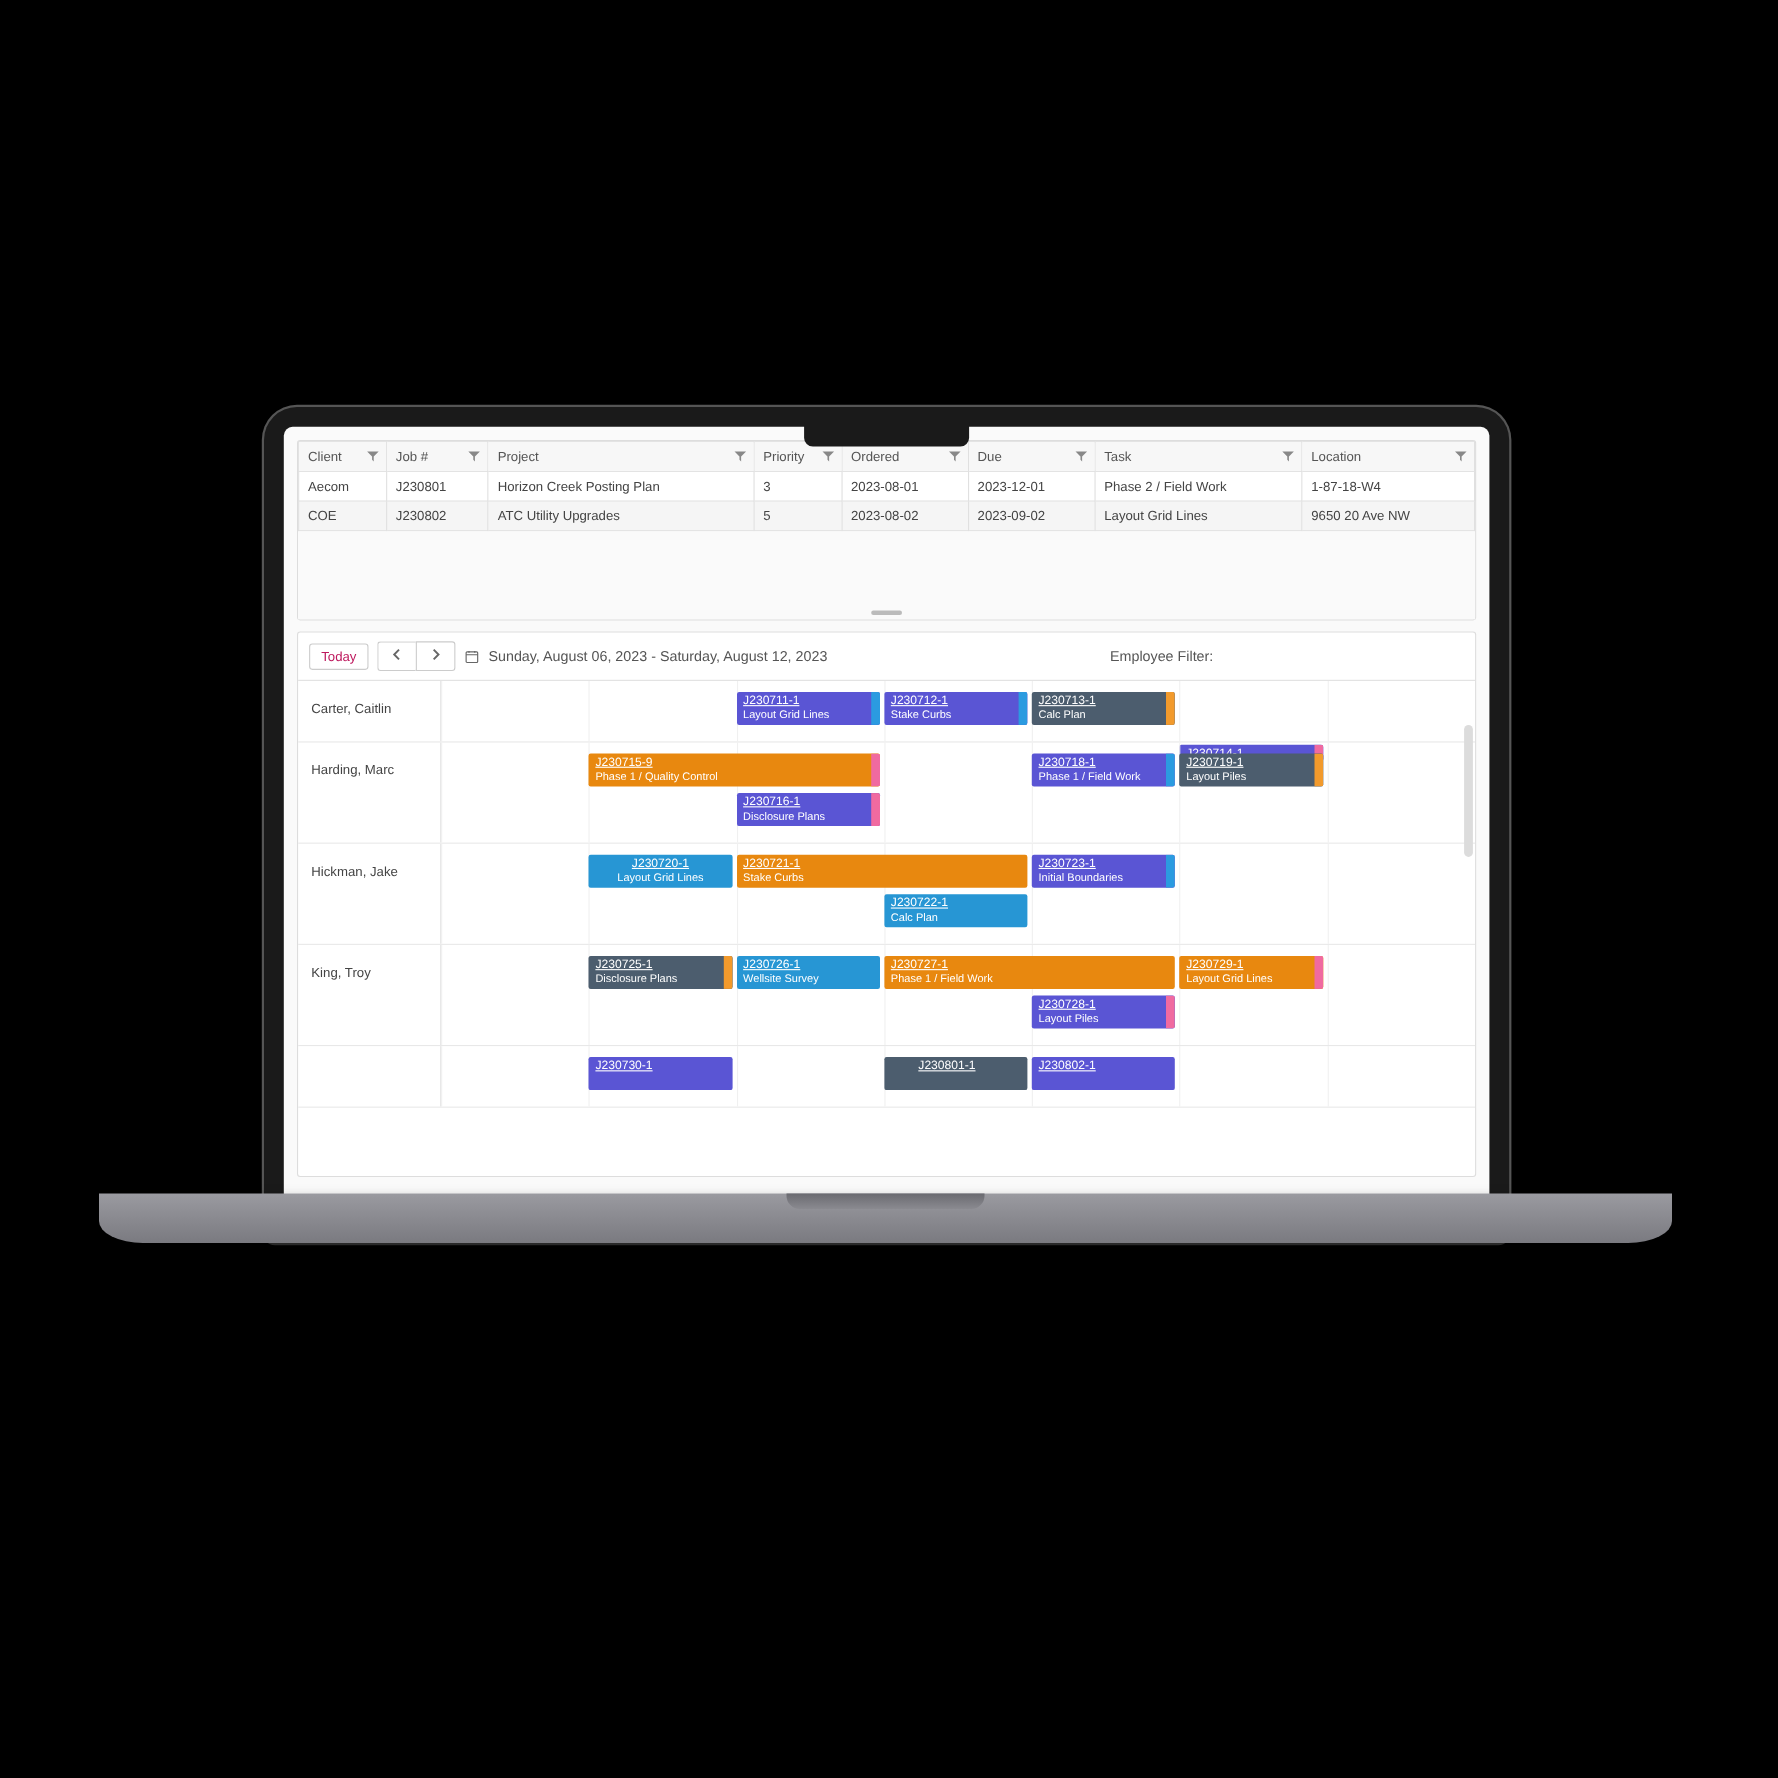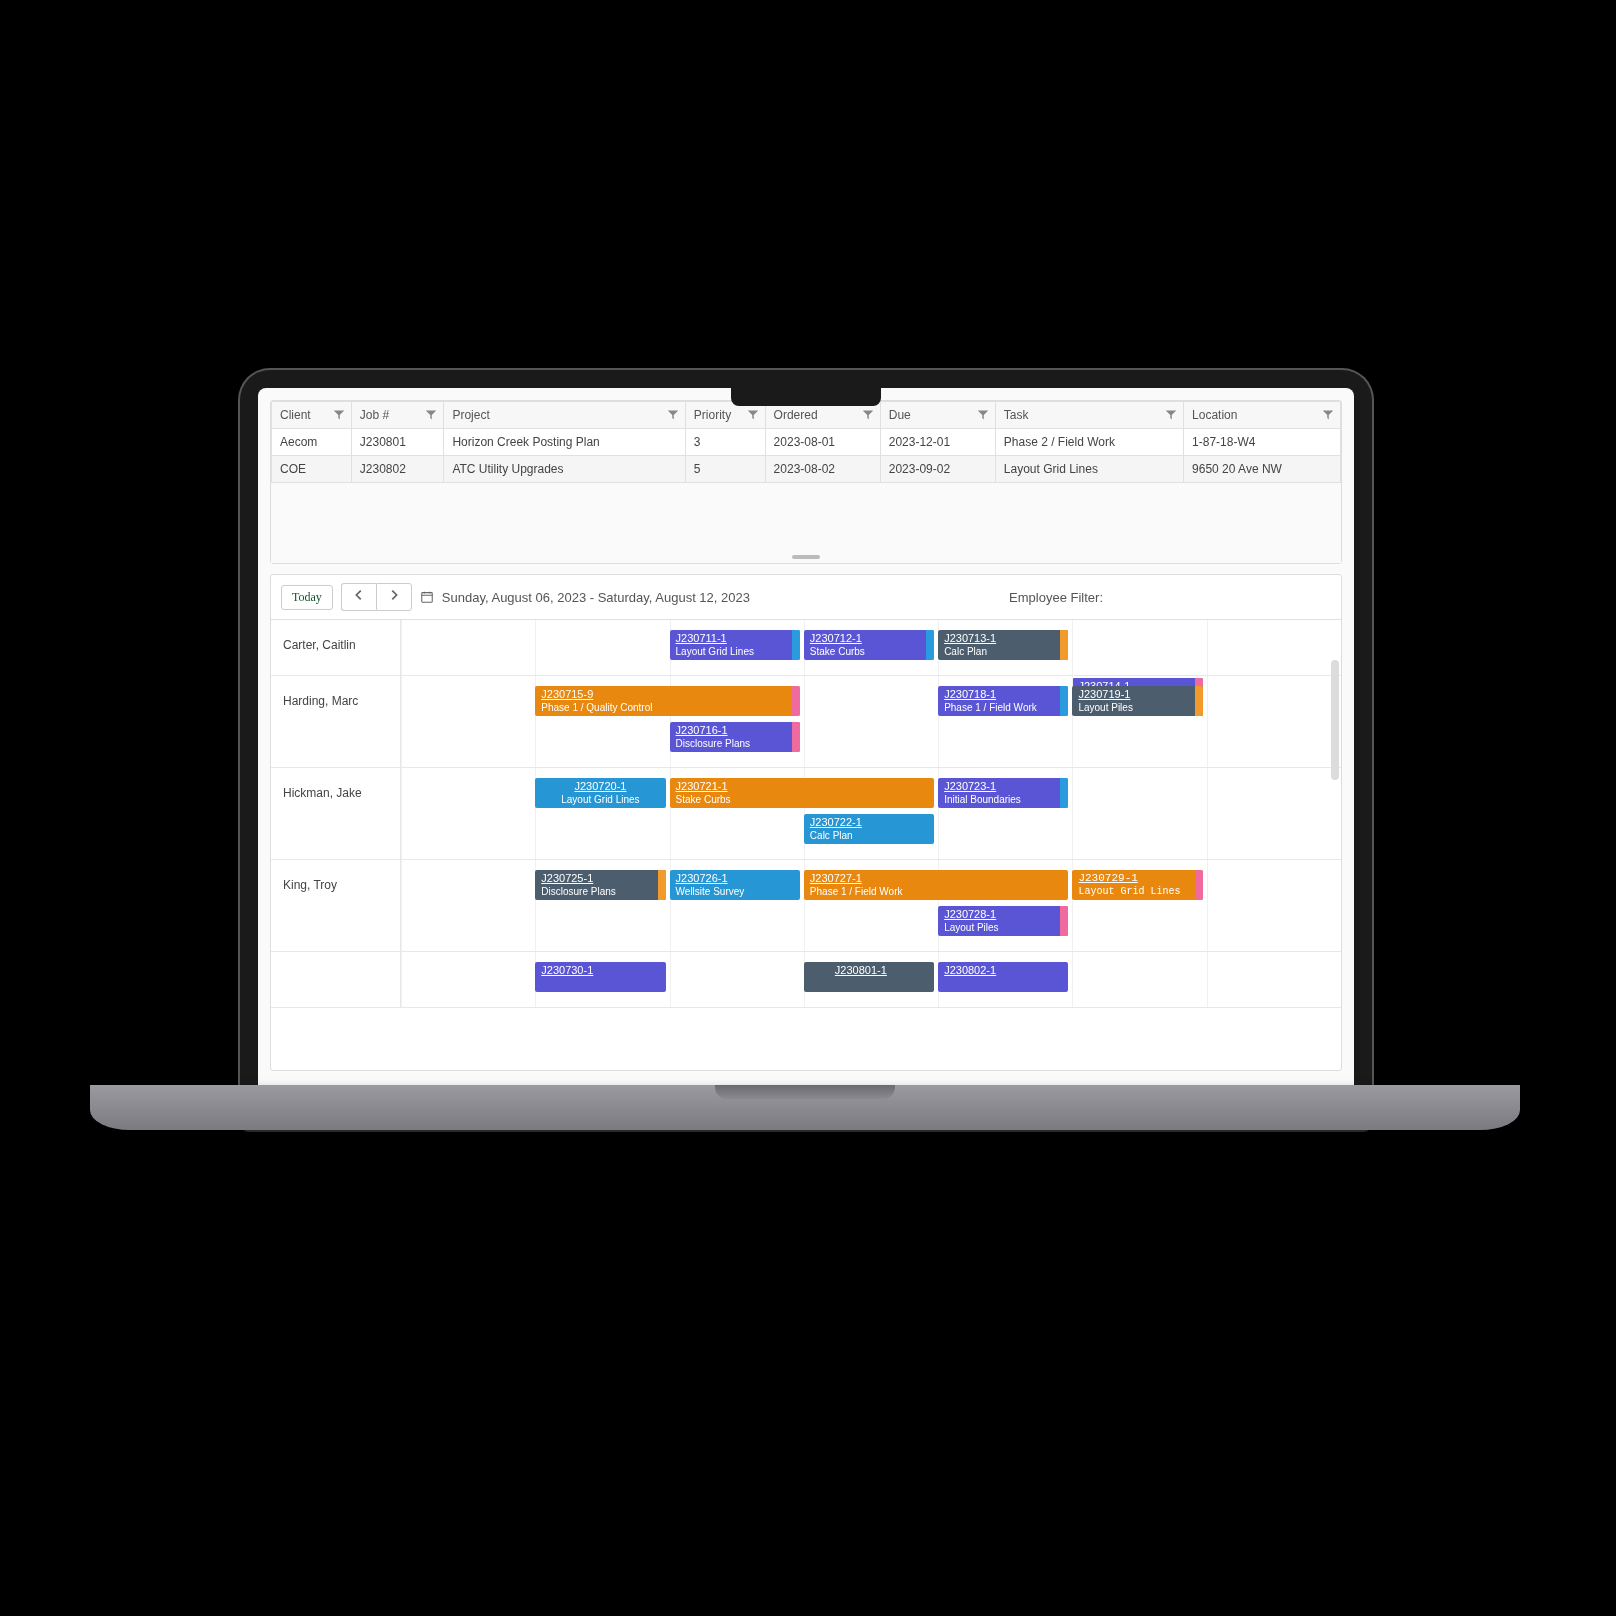--- a/index.html
+++ b/index.html
@@ -133,22 +133,21 @@
     font-size: 13px;
     color: #555;
   }
   .btn {
     border: 1px solid #ccc;
     background: #fff;
     border-radius: 3px;
     padding: 4px 10px;
     font-size: 12px;
     cursor: pointer;
-    color: #14532d;
-    font-family: Liberation Serif, serif;
+    color: #be185d;
   }
   .btn-group { display: flex; }
   .btn-group .btn:first-child { border-radius: 3px 0 0 3px; border-right: none; }
   .btn-group .btn:last-child { border-radius: 0 3px 3px 0; }
   .cal-icon { width: 14px; height: 14px; color: #666; }
   .spacer { flex: 1; }
 
   
   .scheduler {
     position: relative;
@@ -384,21 +383,21 @@
               <div class="day-cell"></div>
               <div class="day-cell"></div>
               <div class="day-cell"></div>
               <div class="day-cell"></div>
               <div class="day-cell"></div>
               <div class="task-layer">
                 <div class="task c-slate" style="left: 14.2857%; width: calc(14.2857% - 4px); top: 6px; height: 30px;"><span class="job">J230725-1</span><span class="desc">Disclosure Plans</span><div class="stripe s-orange"></div></div>
                 <div class="task c-blue" style="left: 28.5714%; width: calc(14.2857% - 4px); top: 6px; height: 30px;"><span class="job">J230726-1</span><span class="desc">Wellsite Survey</span></div>
                 <div class="task c-orange" style="left: 42.8571%; width: calc(28.5714% - 4px); top: 6px; height: 30px;"><span class="job">J230727-1</span><span class="desc">Phase 1 / Field Work</span></div>
                 <div class="task c-purple" style="left: 57.1429%; width: calc(14.2857% - 4px); top: 42px; height: 30px;"><span class="job">J230728-1</span><span class="desc">Layout Piles</span><div class="stripe s-pink"></div></div>
-                <div class="task c-orange" style="left: 71.4286%; width: calc(14.2857% - 4px); top: 6px; height: 30px; font-family: Liberation Mono, monospace;"><span class="job">J230729-1</span><span class="desc">Layout Grid Lines</span><div class="stripe s-pink"></div></div>
+                <div class="task c-orange" style="left: 71.4286%; width: calc(14.2857% - 4px); top: 6px; height: 30px;"><span class="job">J230729-1</span><span class="desc">Layout Grid Lines</span><div class="stripe s-pink"></div></div>
               </div>
             </div>
             <div class="sched-row" style="min-height: 56px;">
               <div class="emp-name"></div>
               <div class="day-cell"></div>
               <div class="day-cell"></div>
               <div class="day-cell"></div>
               <div class="day-cell"></div>
               <div class="day-cell"></div>
               <div class="day-cell"></div>

